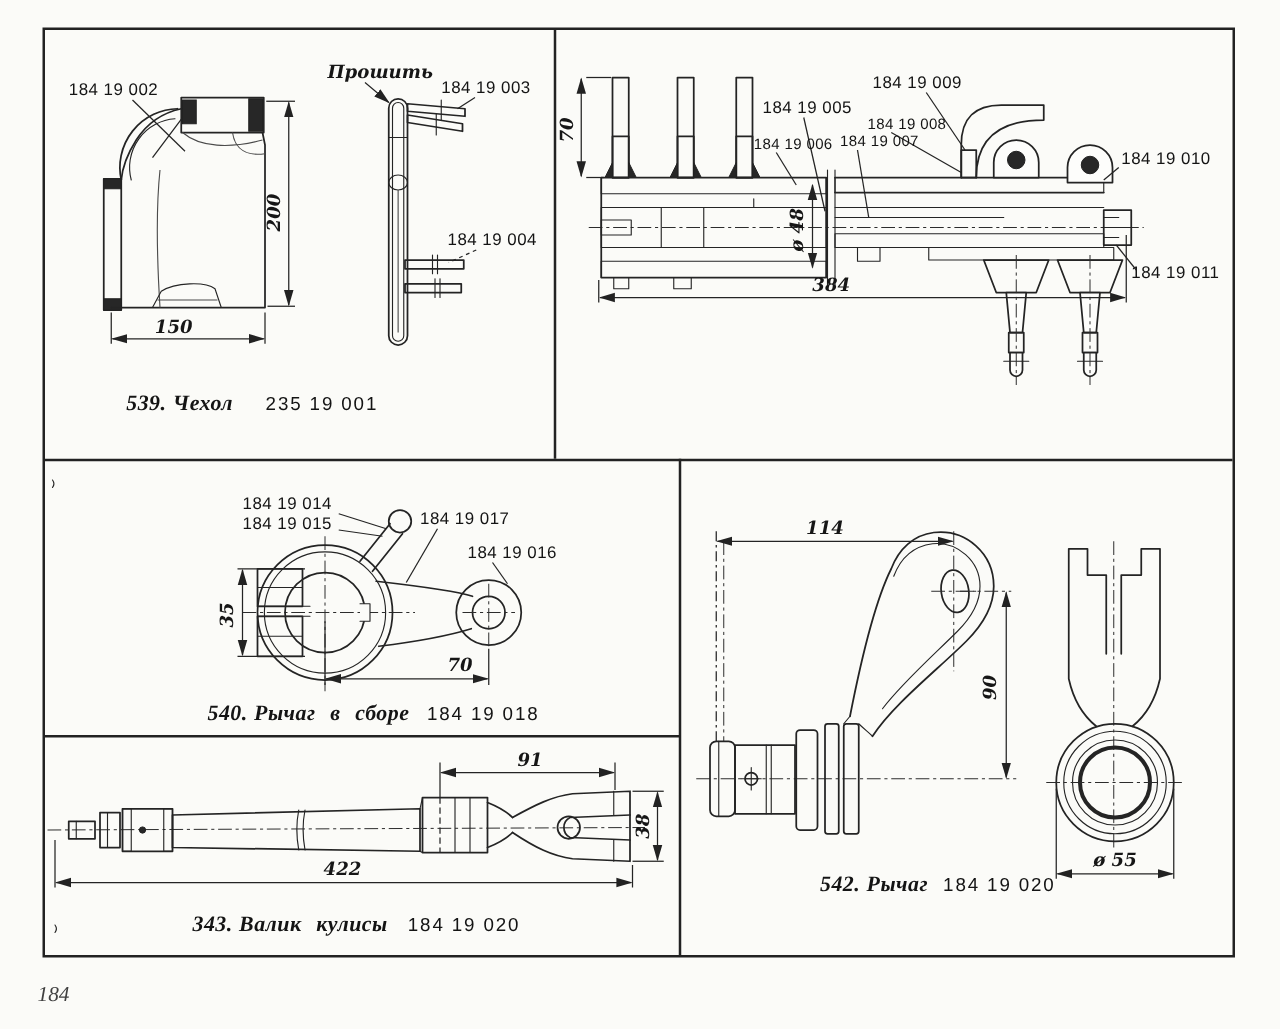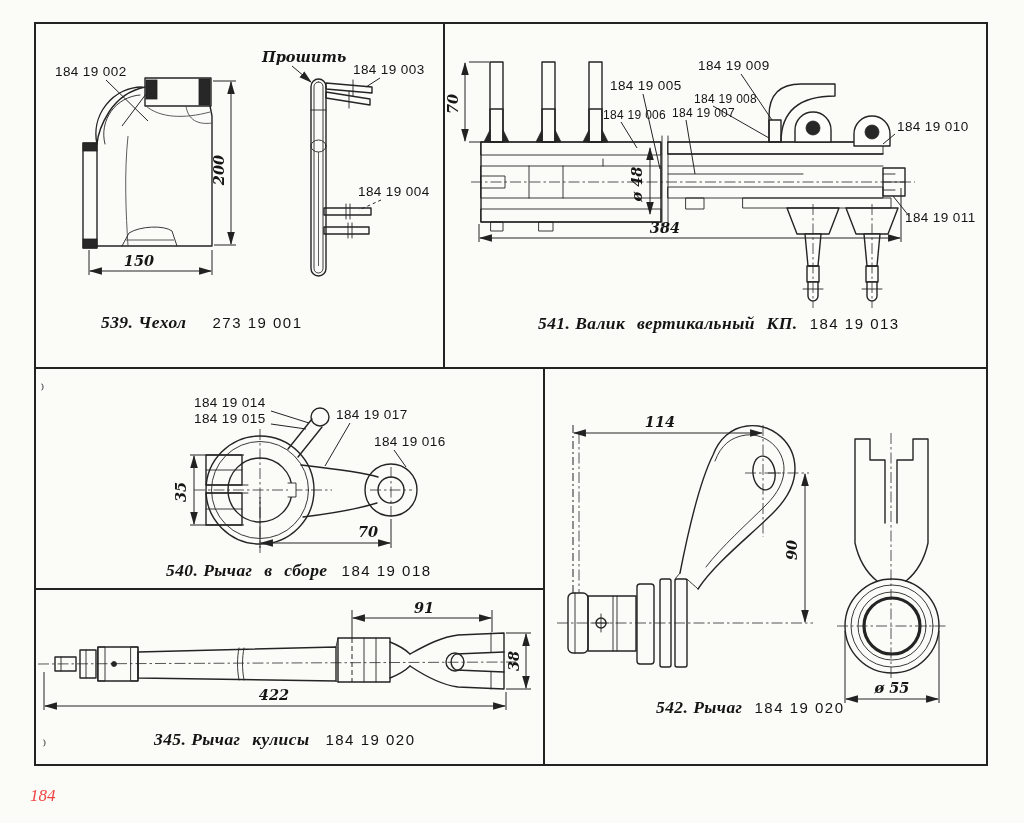--- a/index.html
+++ b/index.html
@@ -27,21 +27,21 @@
   .dark { fill:#272727; stroke:#222; stroke-width:0.8; }
   .lbl   { font:13.5px "Liberation Sans",sans-serif; fill:#141414; letter-spacing:0.4px; }
   .lbl-s { font:12px "Liberation Sans",sans-serif; fill:#141414; letter-spacing:0.3px; }
   .dimtxt { font:italic bold 14.5px "DejaVu Serif",serif; fill:#161616; }
   .stitch { font:italic bold 14.5px "DejaVu Serif",serif; fill:#161616; }
   .caption { position:absolute; white-space:nowrap; color:#141414; }
   .cap-main { font:italic bold 17.5px "Liberation Serif",serif; word-spacing:7px; letter-spacing:0.4px;text-align:center; }
   .cap-num { margin-right:5px; }
   .cap-pn { font:normal normal 15px "Liberation Sans",sans-serif; font-style:normal; font-weight:normal;
             letter-spacing:1.5px; margin-left:18px; }
-  .pagenum { position:absolute; left:30px; top:786px; font:italic 17px "Liberation Serif",serif; color:#ef4444; }
+  .pagenum { position:absolute; left:30px; top:786px; font:italic 17px "Liberation Serif",serif; color:#404040; }
 </style>
 </head>
 <body>
 
 <div class="frame">
 
   <div class="divider v1"></div>
   <div class="divider h1"></div>
   <div class="divider v2"></div>
   <div class="divider h2"></div>
@@ -384,29 +384,26 @@
 
     <g>
       <line x1="302" y1="264" x2="302" y2="336" class="dim"></line>
       <line x1="396" y1="264" x2="396" y2="336" class="dim"></line>
       <line x1="303" y1="332" x2="395" y2="332" class="dim" marker-start="url(#arw42)" marker-end="url(#arw42)"></line>
       <text x="349" y="326" class="dimtxt" text-anchor="middle">ø 55</text>
     </g>
   </svg>
 
   <div class="caption" style="left:65px;top:288px">
-    <span class="cap-main"><span class="cap-num">539.</span><span>Чехол</span></span><span class="cap-pn" style="margin-left:26px">273 19 001</span>
-  </div>
-  <div class="caption" style="left:502px;top:289px">
-    <span class="cap-main"><span class="cap-num">541.</span><span>Валик вертикальный КП.</span></span><span class="cap-pn" style="margin-left:12px">184 19 013</span>
+    <span class="cap-main"><span class="cap-num">539.</span><span>Чехол</span></span><span class="cap-pn" style="margin-left:26px">235 19 001</span>
   </div>
   <div class="caption" style="left:130px;top:536px">
     <span class="cap-main"><span class="cap-num">540.</span><span>Рычаг в сборе</span></span><span class="cap-pn" style="margin-left:14px">184 19 018</span>
   </div>
   <div class="caption" style="left:118px;top:705px">
-    <span class="cap-main"><span class="cap-num">345.</span><span>Рычаг кулисы</span></span><span class="cap-pn" style="margin-left:16px">184 19 020</span>
+    <span class="cap-main"><span class="cap-num">343.</span><span>Валик кулисы</span></span><span class="cap-pn" style="margin-left:16px">184 19 020</span>
   </div>
   <div class="caption" style="left:620px;top:673px">
     <span class="cap-main"><span class="cap-num">542.</span><span>Рычаг</span></span><span class="cap-pn" style="margin-left:12px">184 19 020</span>
   </div>
 </div>
 
 <div class="pagenum">184</div>
 
 </body></html>

